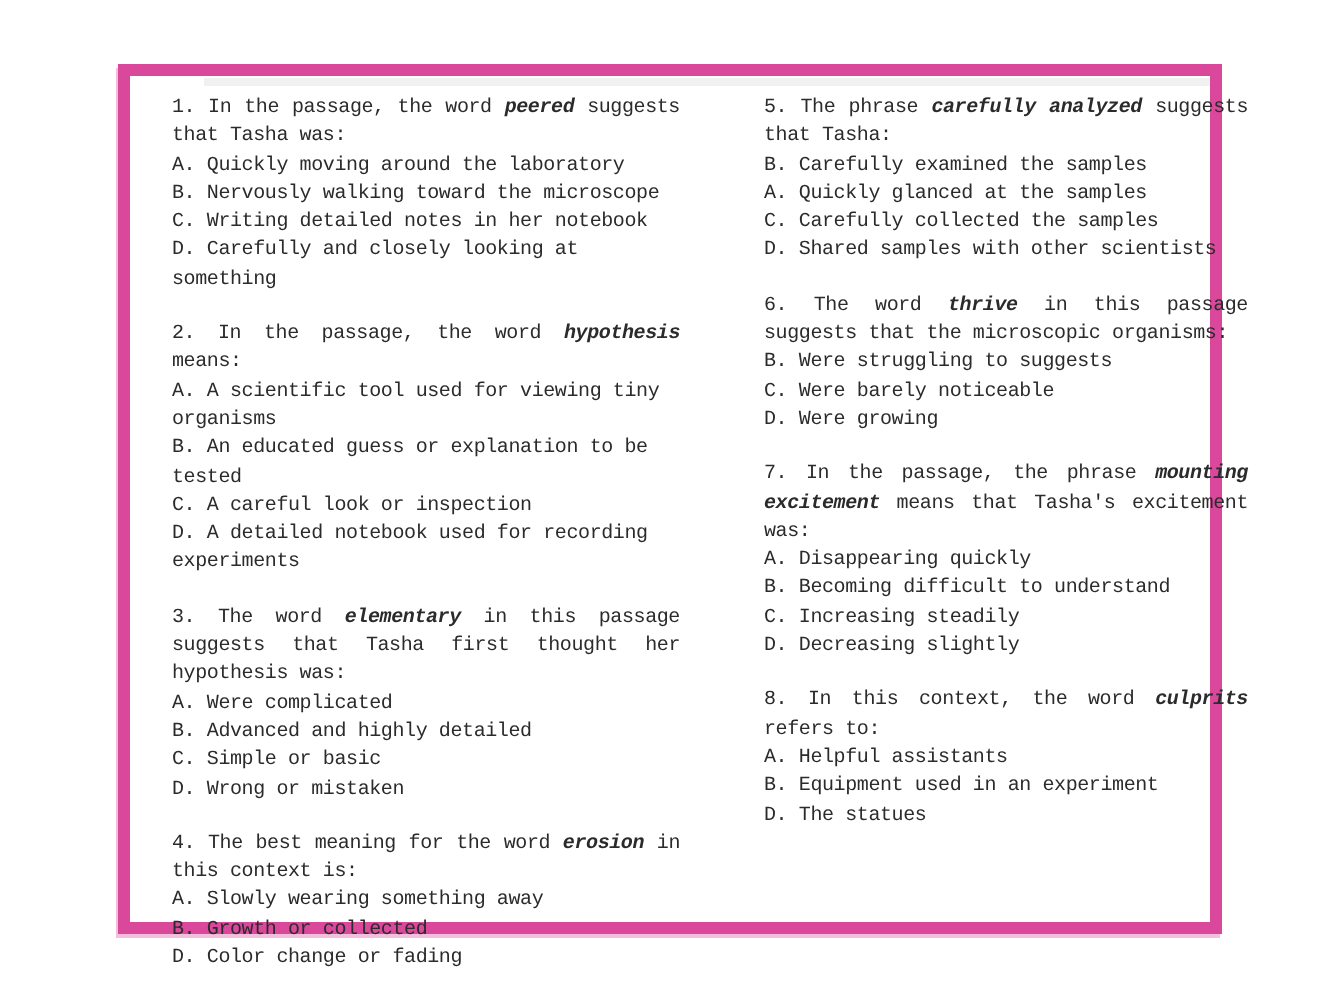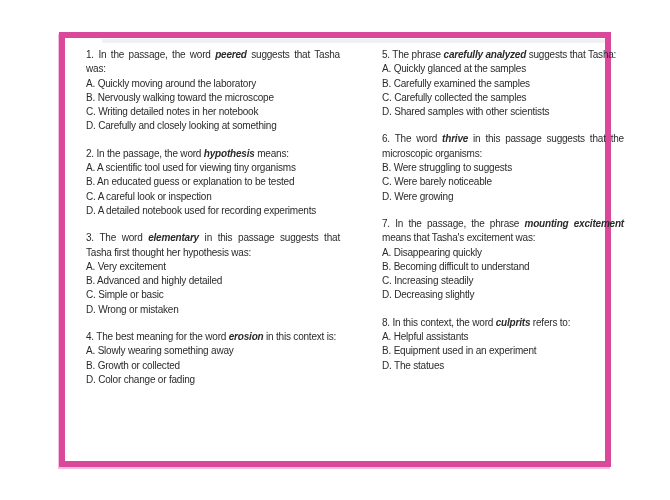--- a/index.html
+++ b/index.html
@@ -66,55 +66,55 @@
     text-align: left;
   }
 </style>
 </head>
 <body>
 
 <div class="screen">
   <div class="frame" style="border-color: rgb(217, 72, 154); background: rgb(255, 255, 255); box-shadow: rgb(243, 191, 220) -1px 2px 0px 0px;">
     <div class="frame-inner">
       <div class="page-strip" style="background: rgb(241, 241, 241);"></div>
-      <div class="columns" style="color: rgb(43, 43, 43);">
+      <div class="columns" style="color: rgb(43, 43, 43); font-family: Liberation Mono, monospace;">
         <div class="column left">
             <div class="question">
               <div class="stem">1. In the passage, the word <b><i>peered</i></b> suggests that Tasha was:</div>
               <div class="option">A. Quickly moving around the laboratory</div>
               <div class="option">B. Nervously walking toward the microscope</div>
               <div class="option">C. Writing detailed notes in her notebook</div>
               <div class="option">D. Carefully and closely looking at something</div>
             </div>
             <div class="question">
               <div class="stem">2. In the passage, the word <b><i>hypothesis</i></b> means:</div>
               <div class="option">A. A scientific tool used for viewing tiny organisms</div>
               <div class="option">B. An educated guess or explanation to be tested</div>
               <div class="option">C. A careful look or inspection</div>
               <div class="option">D. A detailed notebook used for recording experiments</div>
             </div>
             <div class="question">
               <div class="stem">3. The word <b><i>elementary</i></b> in this passage suggests that Tasha first thought her hypothesis was:</div>
-              <div class="option">A. Very excitement</div>
+              <div class="option">A. Were complicated</div>
               <div class="option">B. Advanced and highly detailed</div>
               <div class="option">C. Simple or basic</div>
               <div class="option">D. Wrong or mistaken</div>
             </div>
             <div class="question">
               <div class="stem">4. The best meaning for the word <b><i>erosion</i></b> in this context is:</div>
               <div class="option">A. Slowly wearing something away</div>
               <div class="option">B. Growth or collected</div>
               <div class="option">D. Color change or fading</div>
             </div>
           </div>
         <div class="column right">
             <div class="question">
               <div class="stem">5. The phrase <b><i>carefully analyzed</i></b> suggests that Tasha:</div>
+              <div class="option">B. Carefully examined the samples</div>
               <div class="option">A. Quickly glanced at the samples</div>
-              <div class="option">B. Carefully examined the samples</div>
               <div class="option">C. Carefully collected the samples</div>
               <div class="option">D. Shared samples with other scientists</div>
             </div>
             <div class="question">
               <div class="stem">6. The word <b><i>thrive</i></b> in this passage suggests that the microscopic organisms:</div>
               <div class="option">B. Were struggling to suggests</div>
               <div class="option">C. Were barely noticeable</div>
               <div class="option">D. Were growing</div>
             </div>
             <div class="question">

